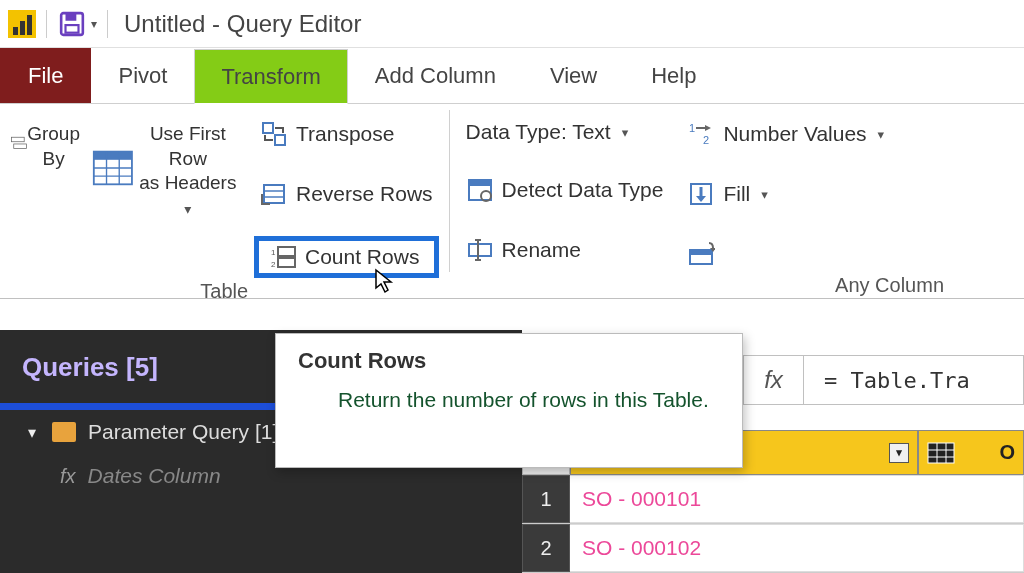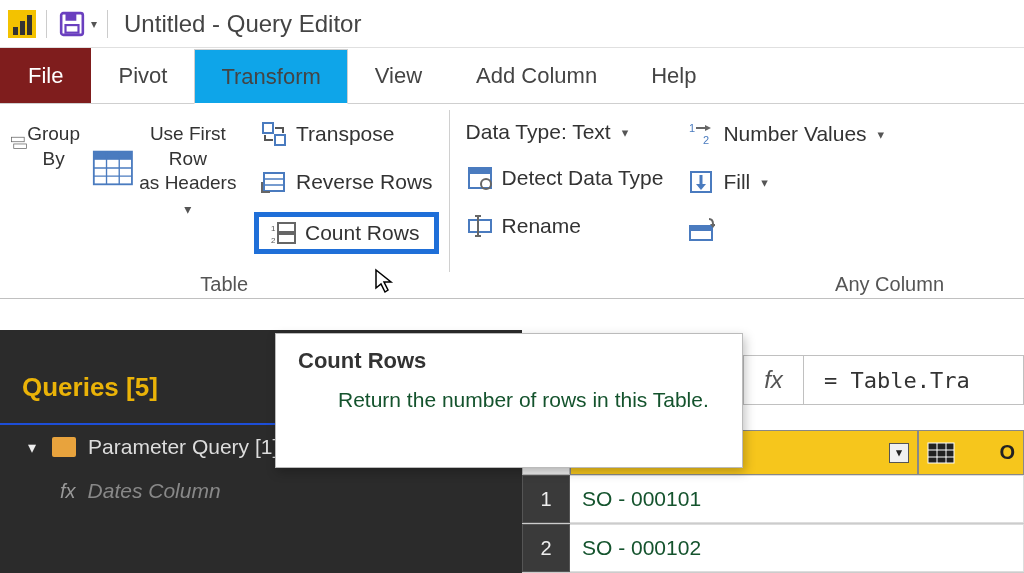--- a/index.html
+++ b/index.html
@@ -65,21 +65,21 @@
     color: #444;
     padding: 10px 26px;
     height: 100%;
     display: flex; align-items: center;
     cursor: pointer;
     border: 1px solid transparent;
   }
   .tab.active {
     border: 1px solid #cfcfcf;
     border-bottom: 1px solid #fff;
-    background: #0ea5e9;
+    background: #84cc16;
     margin-bottom: -1px;
   }
 
   
   .ribbon {
     display: flex;
     align-items: stretch;
     height: 195px;
     border-bottom: 1px solid #c0c0c0;
     background: #fff;
@@ -115,21 +115,21 @@
     padding-top: 6px;
     cursor: pointer;
   }
   .big-btn .icon-box { width: 46px; height: 46px; display:flex; align-items:center; justify-content:center; }
   .big-btn .btn-text { text-align:center; font-size: 19px; line-height: 1.3; margin-top: 6px; color: #333; }
   .big-btn .btn-text .arrow { font-size: 14px; color:#555; }
 
   .usefirst { width: 150px; }
 
   .stack {
-    display: flex; flex-direction: column; gap: 12px; padding-top: 6px;
+    display: flex; flex-direction: column; gap: 24px; padding-top: 6px;
   }
   .stack-btn {
     display: flex; align-items: center; gap: 8px;
     font-size: 21px; color:#333;
     padding: 4px 6px;
     cursor: pointer;
   }
   .stack-btn .ico { width: 28px; height: 28px; display:flex; align-items:center; justify-content:center; }
   .stack-btn.highlight {
     border: 5px solid #1f6fd8;
@@ -152,23 +152,22 @@
     position: absolute;
     left: 0; top: 330px;
     width: 522px; height: 243px;
     background: #2b2b2b;
     color: #eee;
     padding: 0;
   }
   .queries-header {
     font-size: 26px; font-weight: bold;
     padding: 22px 22px 20px;
-    color: #eab308;
-    border-bottom: 2px solid #1d4ed8;
-    margin-top: 20px;
+    color: #c4b5fd;
+    border-bottom: 7px solid #1d4ed8;
   }
   .q-item {
     display: flex; align-items: center; gap: 12px;
     padding: 10px 28px;
     font-size: 21px;
   }
   .q-collapse { color:#eee; font-size:16px; margin-right:4px; }
   .q-folder { width:24px; height:20px; background:#e8a33d; border-radius:2px; display:inline-block; }
   .q-fx { font-style: italic; color:#999; font-size:20px; }
   .q-label { color:#ddd; }
@@ -242,21 +241,21 @@
     border-bottom:1px solid #ccc;
   }
   .dr .rn {
     width:48px; background:#3a3a3a; color:#eee;
     display:flex; align-items:center; justify-content:center;
     font-size:20px;
     border:1px solid #555;
   }
   .dr .cell {
     flex:1; display:flex; align-items:center;
-    padding:0 12px; font-size:21px; color:#14532d;
+    padding:0 12px; font-size:21px; color:#ec4899;
     border:1px solid #ddd; border-left:none;
     background:#fff;
   }
   .table-icon-box {
     width:28px; height:22px;
     display:inline-block;
     position:relative;
   }
   .table-icon-box svg { width:100%; height:100%; }
 </style>
@@ -279,22 +278,22 @@
   </div>
   <span class="tb-qat-drop">▾</span>
   <div class="tb-sep"></div>
   <div class="tb-title">Untitled - Query Editor</div>
 </div>
 
 <div class="menubar">
   <div class="file-btn">File</div>
   <div class="tab">Pivot</div>
   <div class="tab active">Transform</div>
+  <div class="tab">Add Column</div>
   <div class="tab">View</div>
-  <div class="tab">Add Column</div>
   <div class="tab">Help</div>
 </div>
 
 <div class="ribbon">
 
   <div class="ribbon-group">
     <div class="group-body">
       <div class="big-btn" style="width:70px">
         <div class="icon-box">
           <svg viewBox="0 0 46 46">

